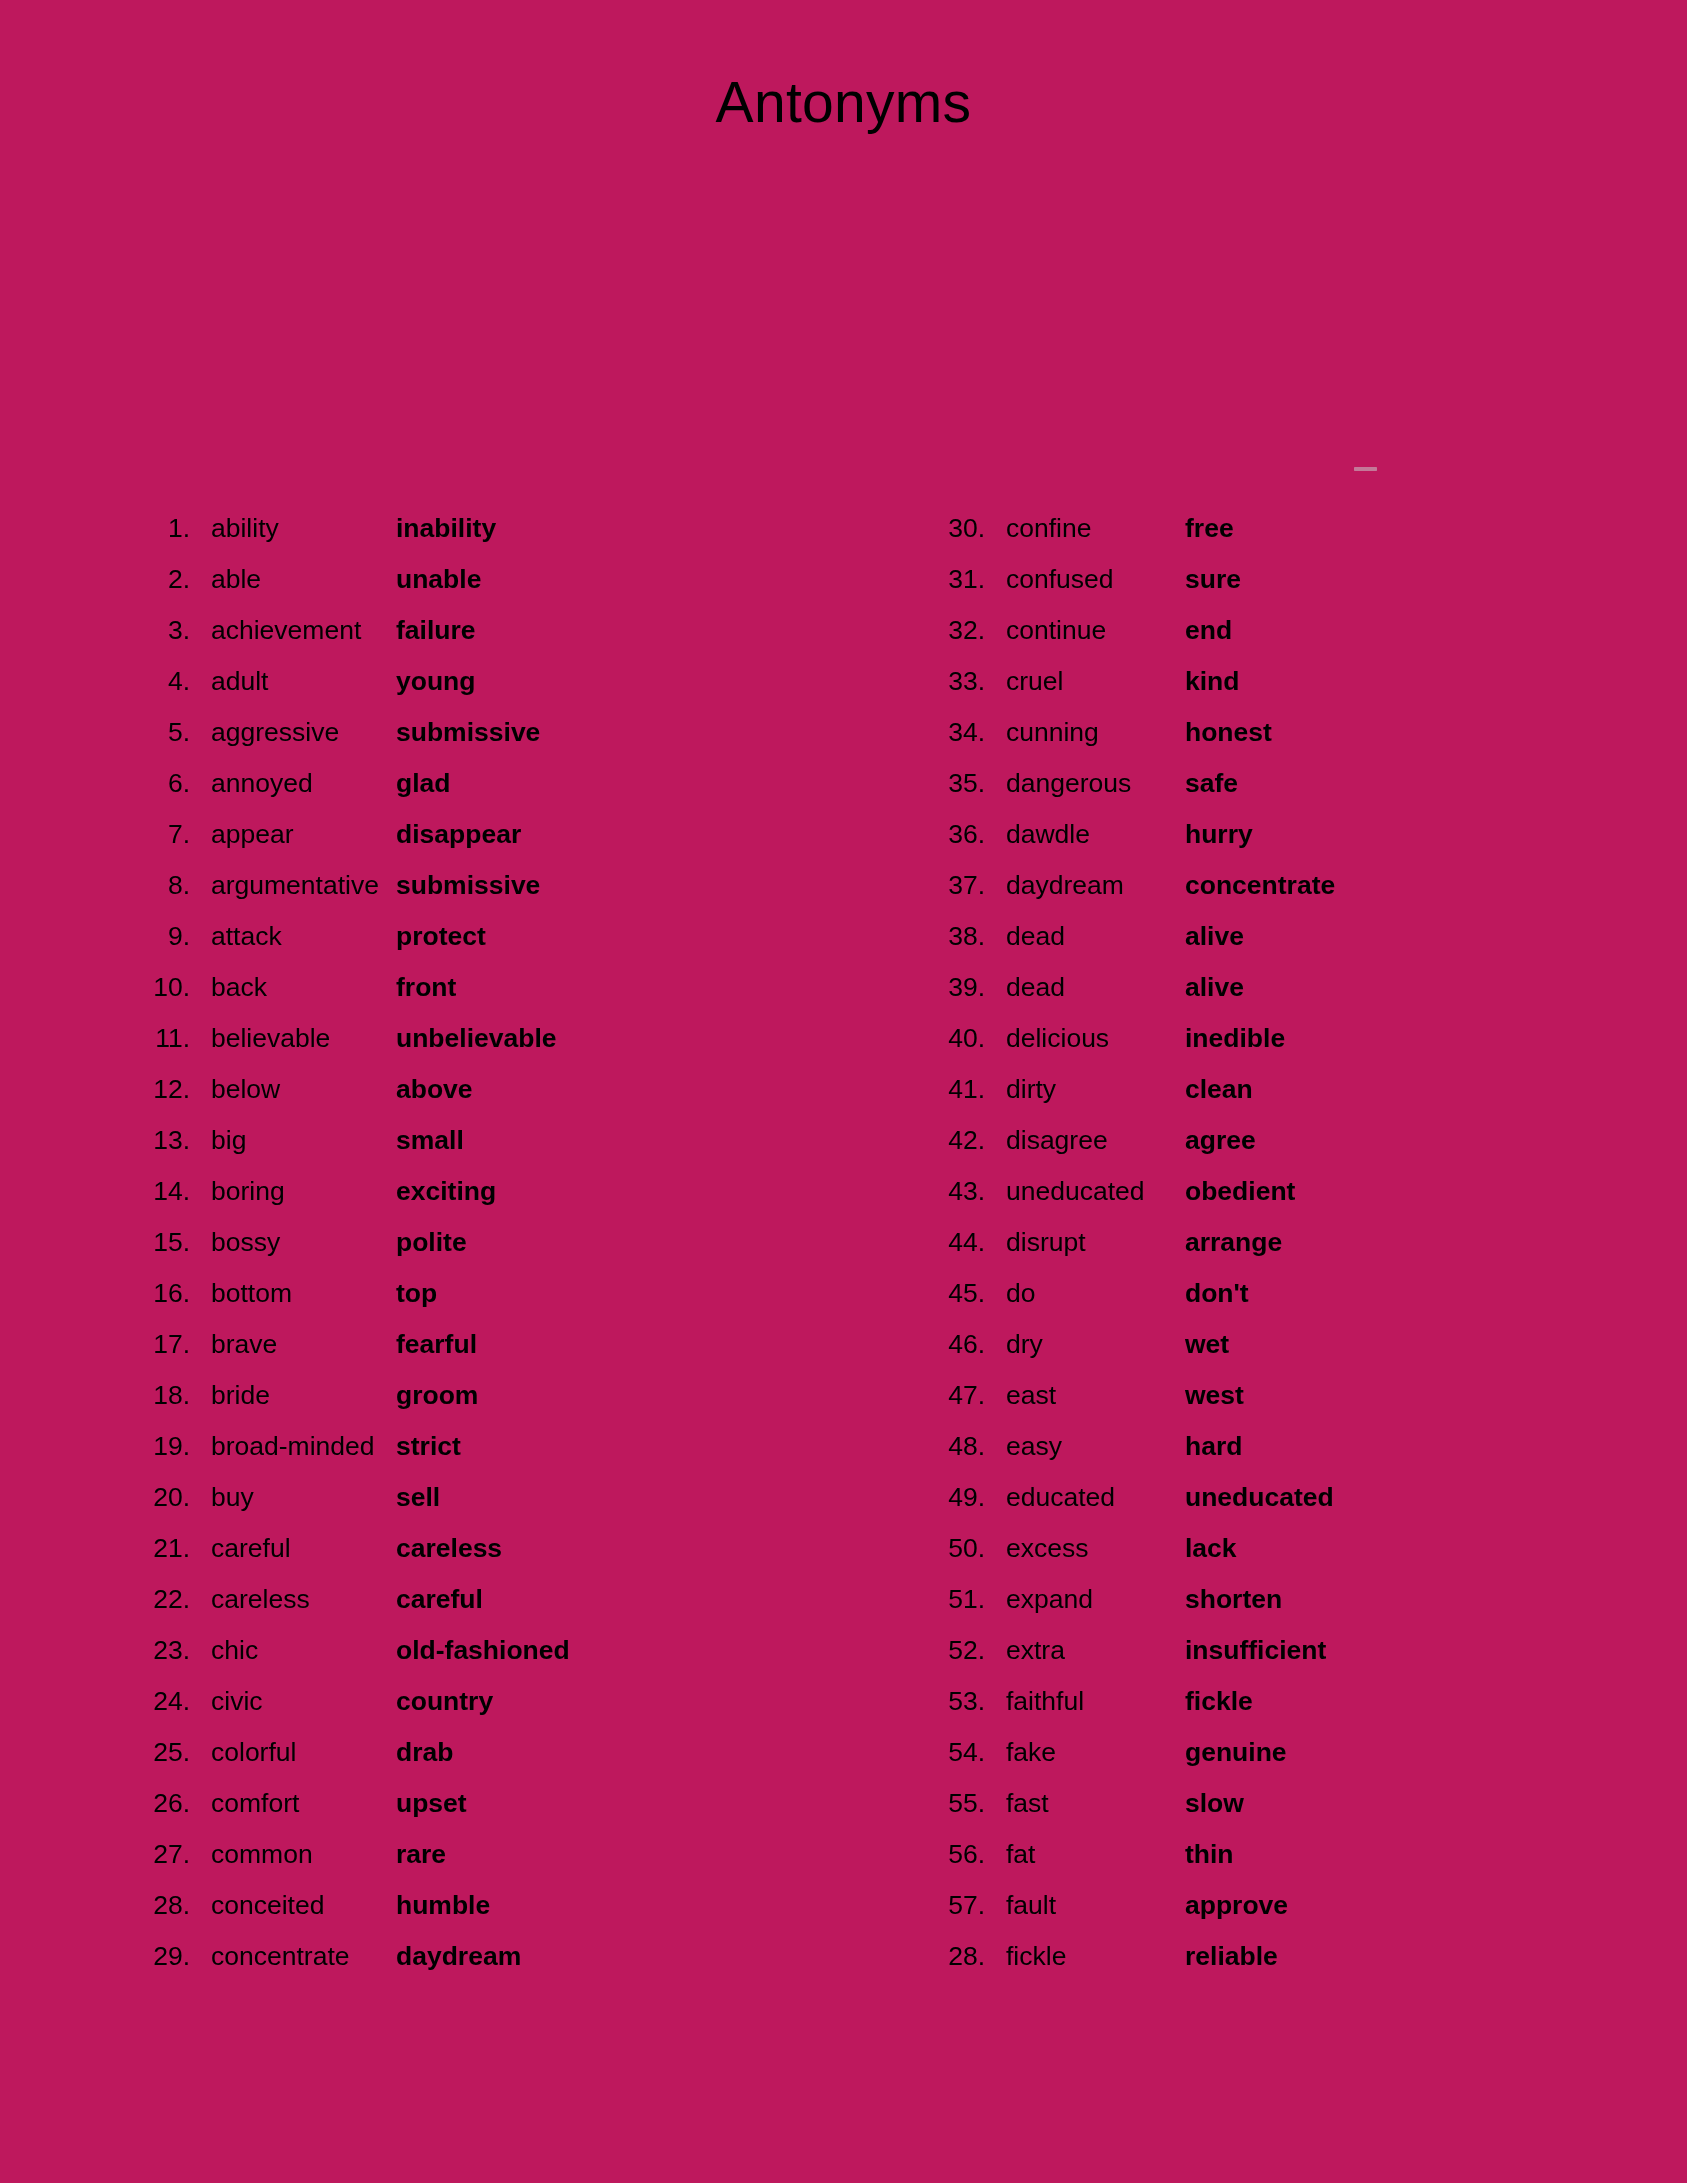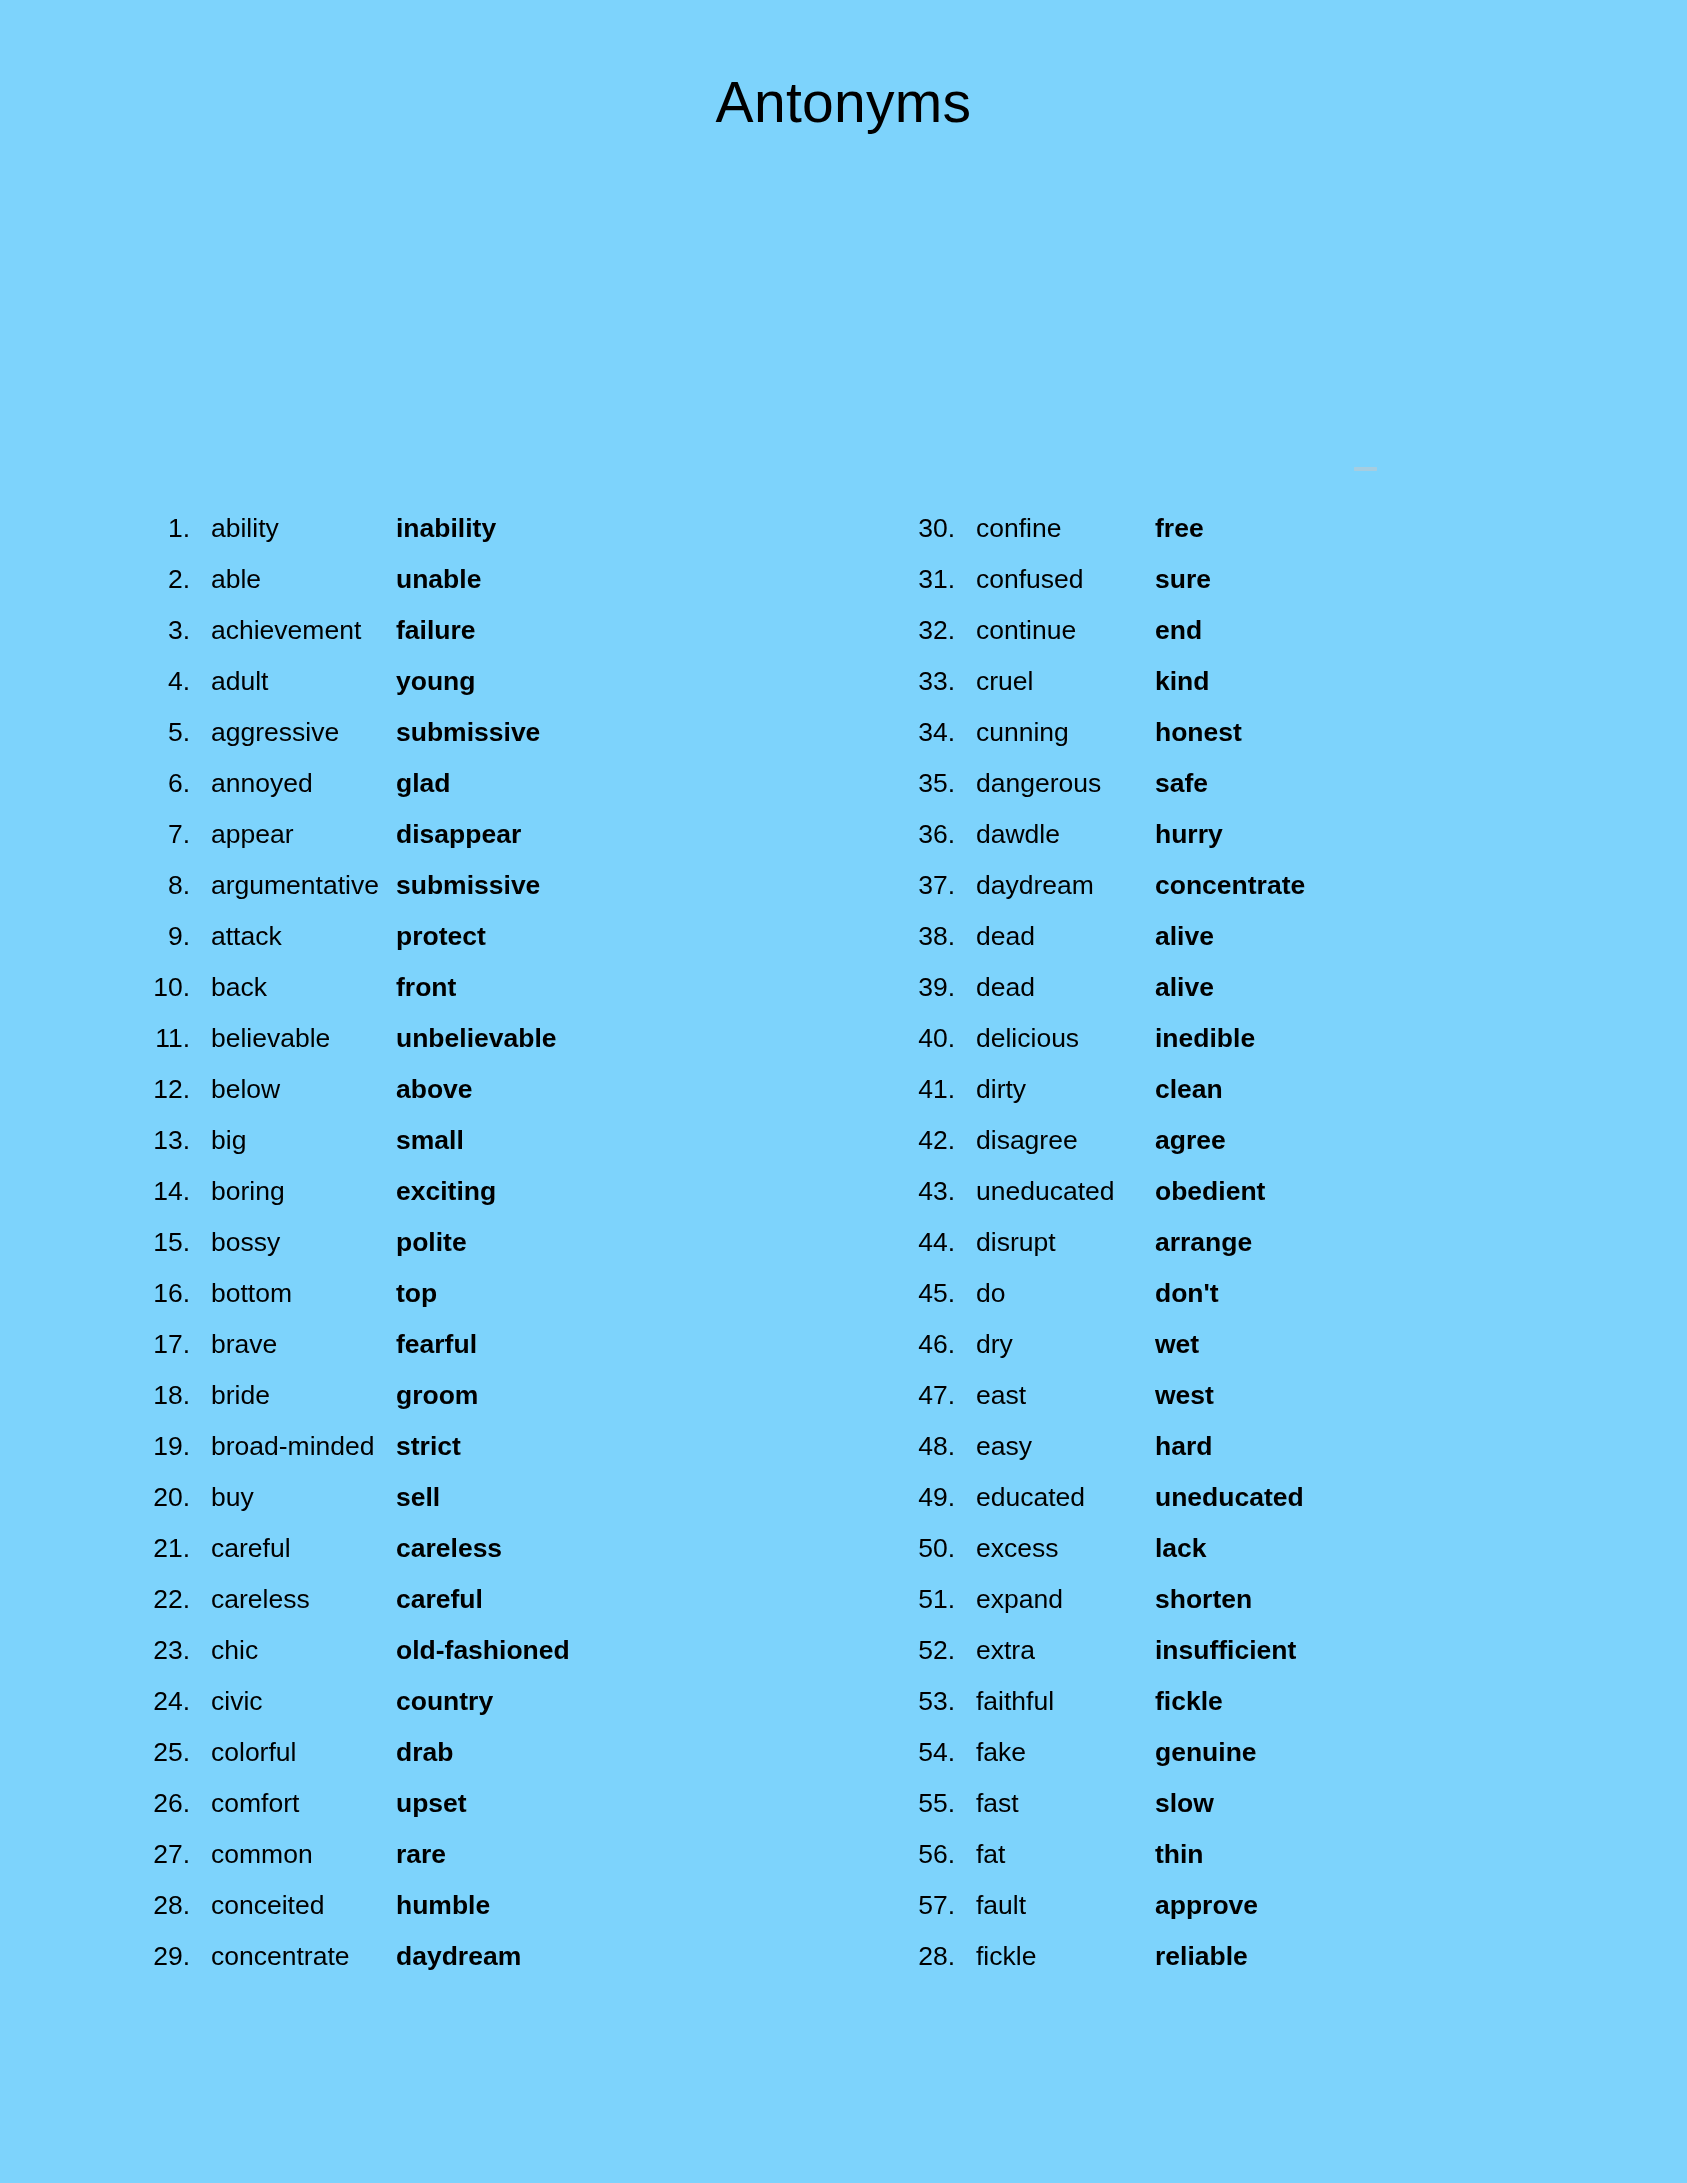--- a/index.html
+++ b/index.html
@@ -12,21 +12,21 @@
     height: 2183px;
     position: relative;
     font-family: "Liberation Sans", sans-serif;
     color: #000000;
     overflow: hidden;
   }
 
   .page {
     position: absolute;
     inset: 0;
-    background: #7dd3fc;
+    background: #be185d;
   }
 
   
   .doc-title {
     position: absolute;
     top: 32px;
     left: 0;
     width: 1687px;
     text-align: center;
     font-size: 57px;
@@ -54,21 +54,21 @@
     top: 503px;
     left: 0;
     width: 1687px;
     height: 1588px;
   }
   .col {
     position: absolute;
     top: 0;
   }
   .col-left  { left: 112px; }
-  .col-right { left: 894px; }
+  .col-right { left: 924px; }
 
   .entry {
     display: flex;
     align-items: baseline;
     height: 51px;
     font-size: 26.5px;
     line-height: 51px;
     white-space: nowrap;
   }
   .entry .num {

